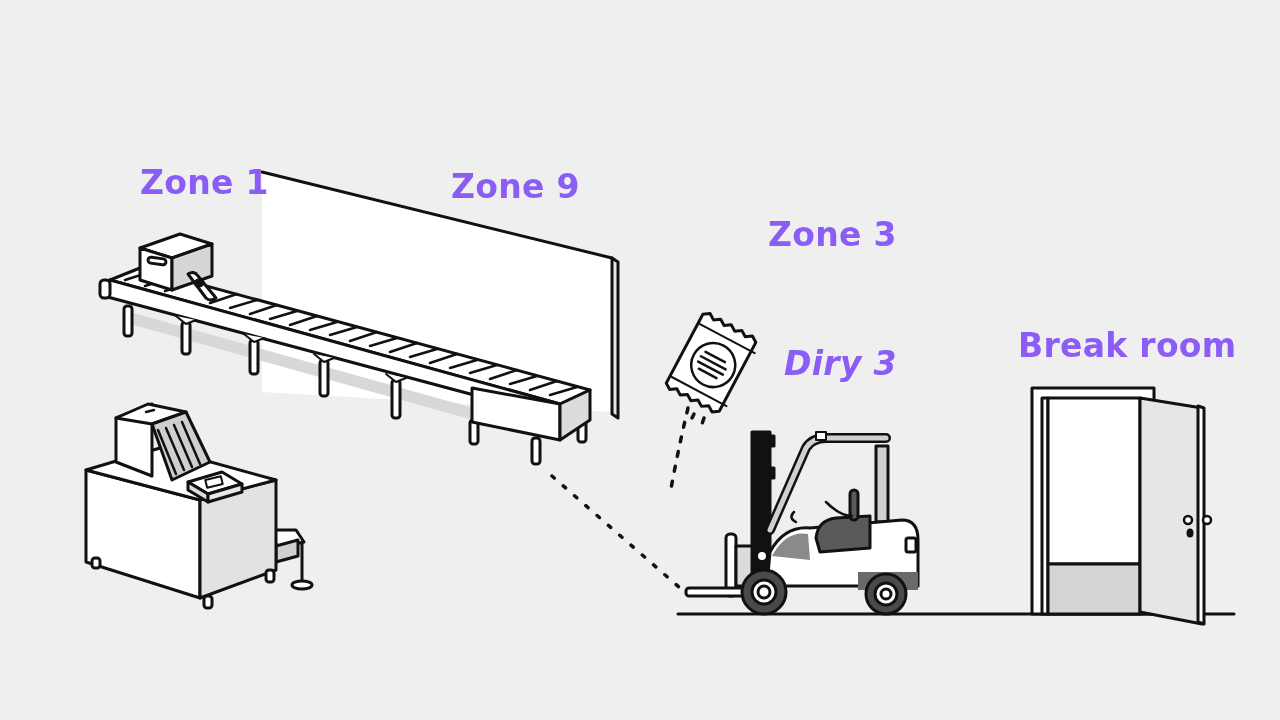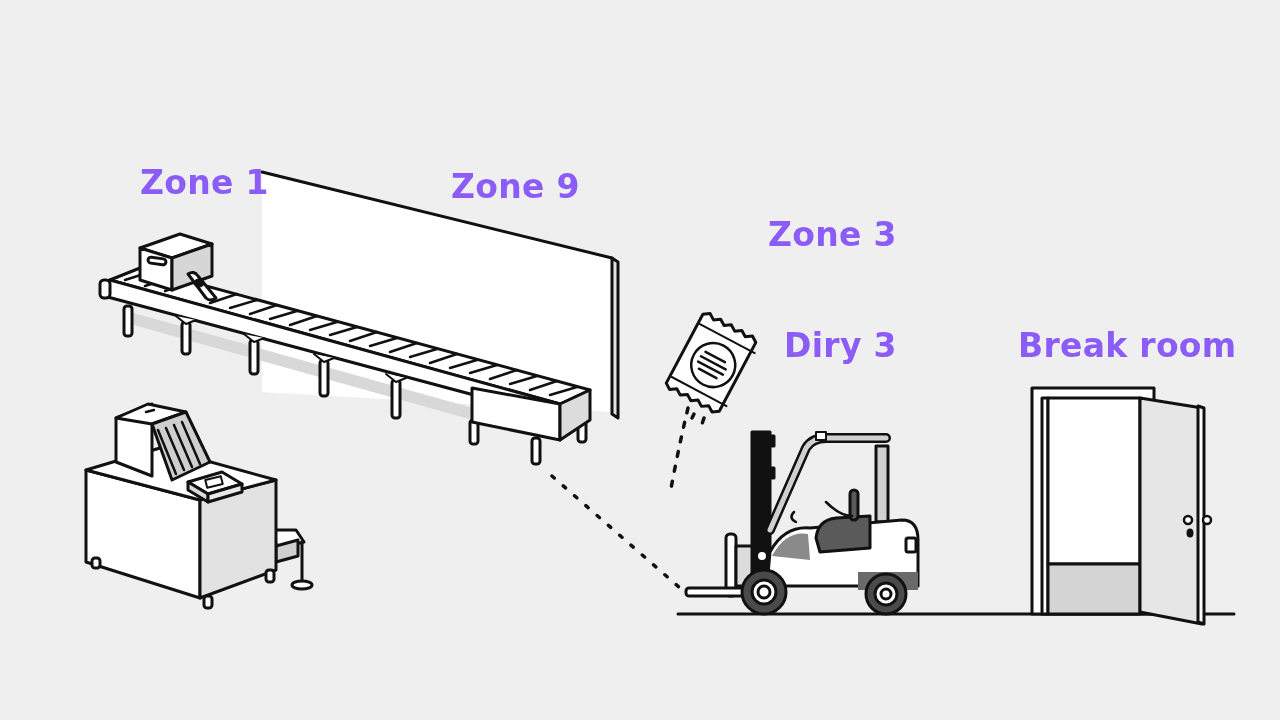--- a/index.html
+++ b/index.html
@@ -199,14 +199,14 @@
       <circle cx="1207" cy="520" r="4" stroke-width="2.5" fill="#ffffff"></circle>
       <ellipse cx="1190" cy="533" rx="2" ry="3" fill="#111"></ellipse>
     </g>
   </g>
 </svg>
 </div>
 
 <div class="label" style="left:140px; top:163px;">Zone 1</div>
 <div class="label" style="left:451px; top:167px;">Zone 9</div>
 <div class="label" style="left:768px; top:167px;margin-top:48px;">Zone 3</div>
-<div class="label" style="left:784px; top:326px;">Diry 3</div>
+<div class="label" style="left:784px; top:344px;font-style:italic;">Diry 3</div>
 <div class="label" style="left:1018px; top:326px;text-align:center;">Break room</div>
 
 </body></html>

